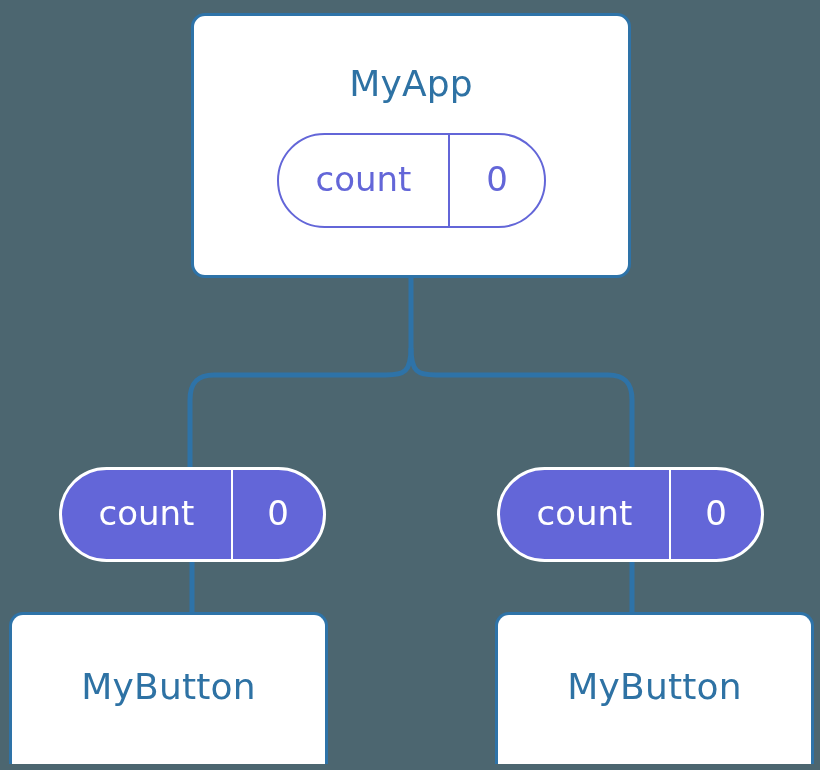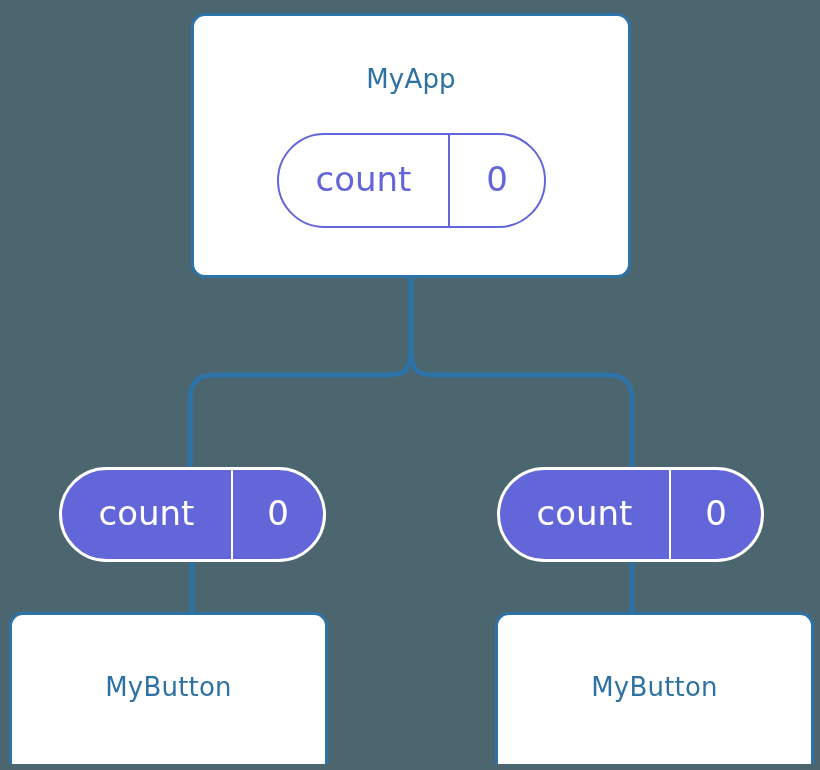--- a/index.html
+++ b/index.html
@@ -34,21 +34,21 @@
     background: #ffffff;
     border: 3px solid #2e73a8;
     border-radius: 14px;
     box-sizing: border-box;
     display: flex;
     flex-direction: column;
     align-items: center;
   }
   .card-title {
     color: #2e72a4;
-    font-size: 26px;
+    font-size: 36px;
     letter-spacing: 0.2px;
     line-height: 1;
     white-space: nowrap;
   }
 
   #app-card {
     left: 191px;
     top: 13px;
     width: 440px;
     height: 265px;

